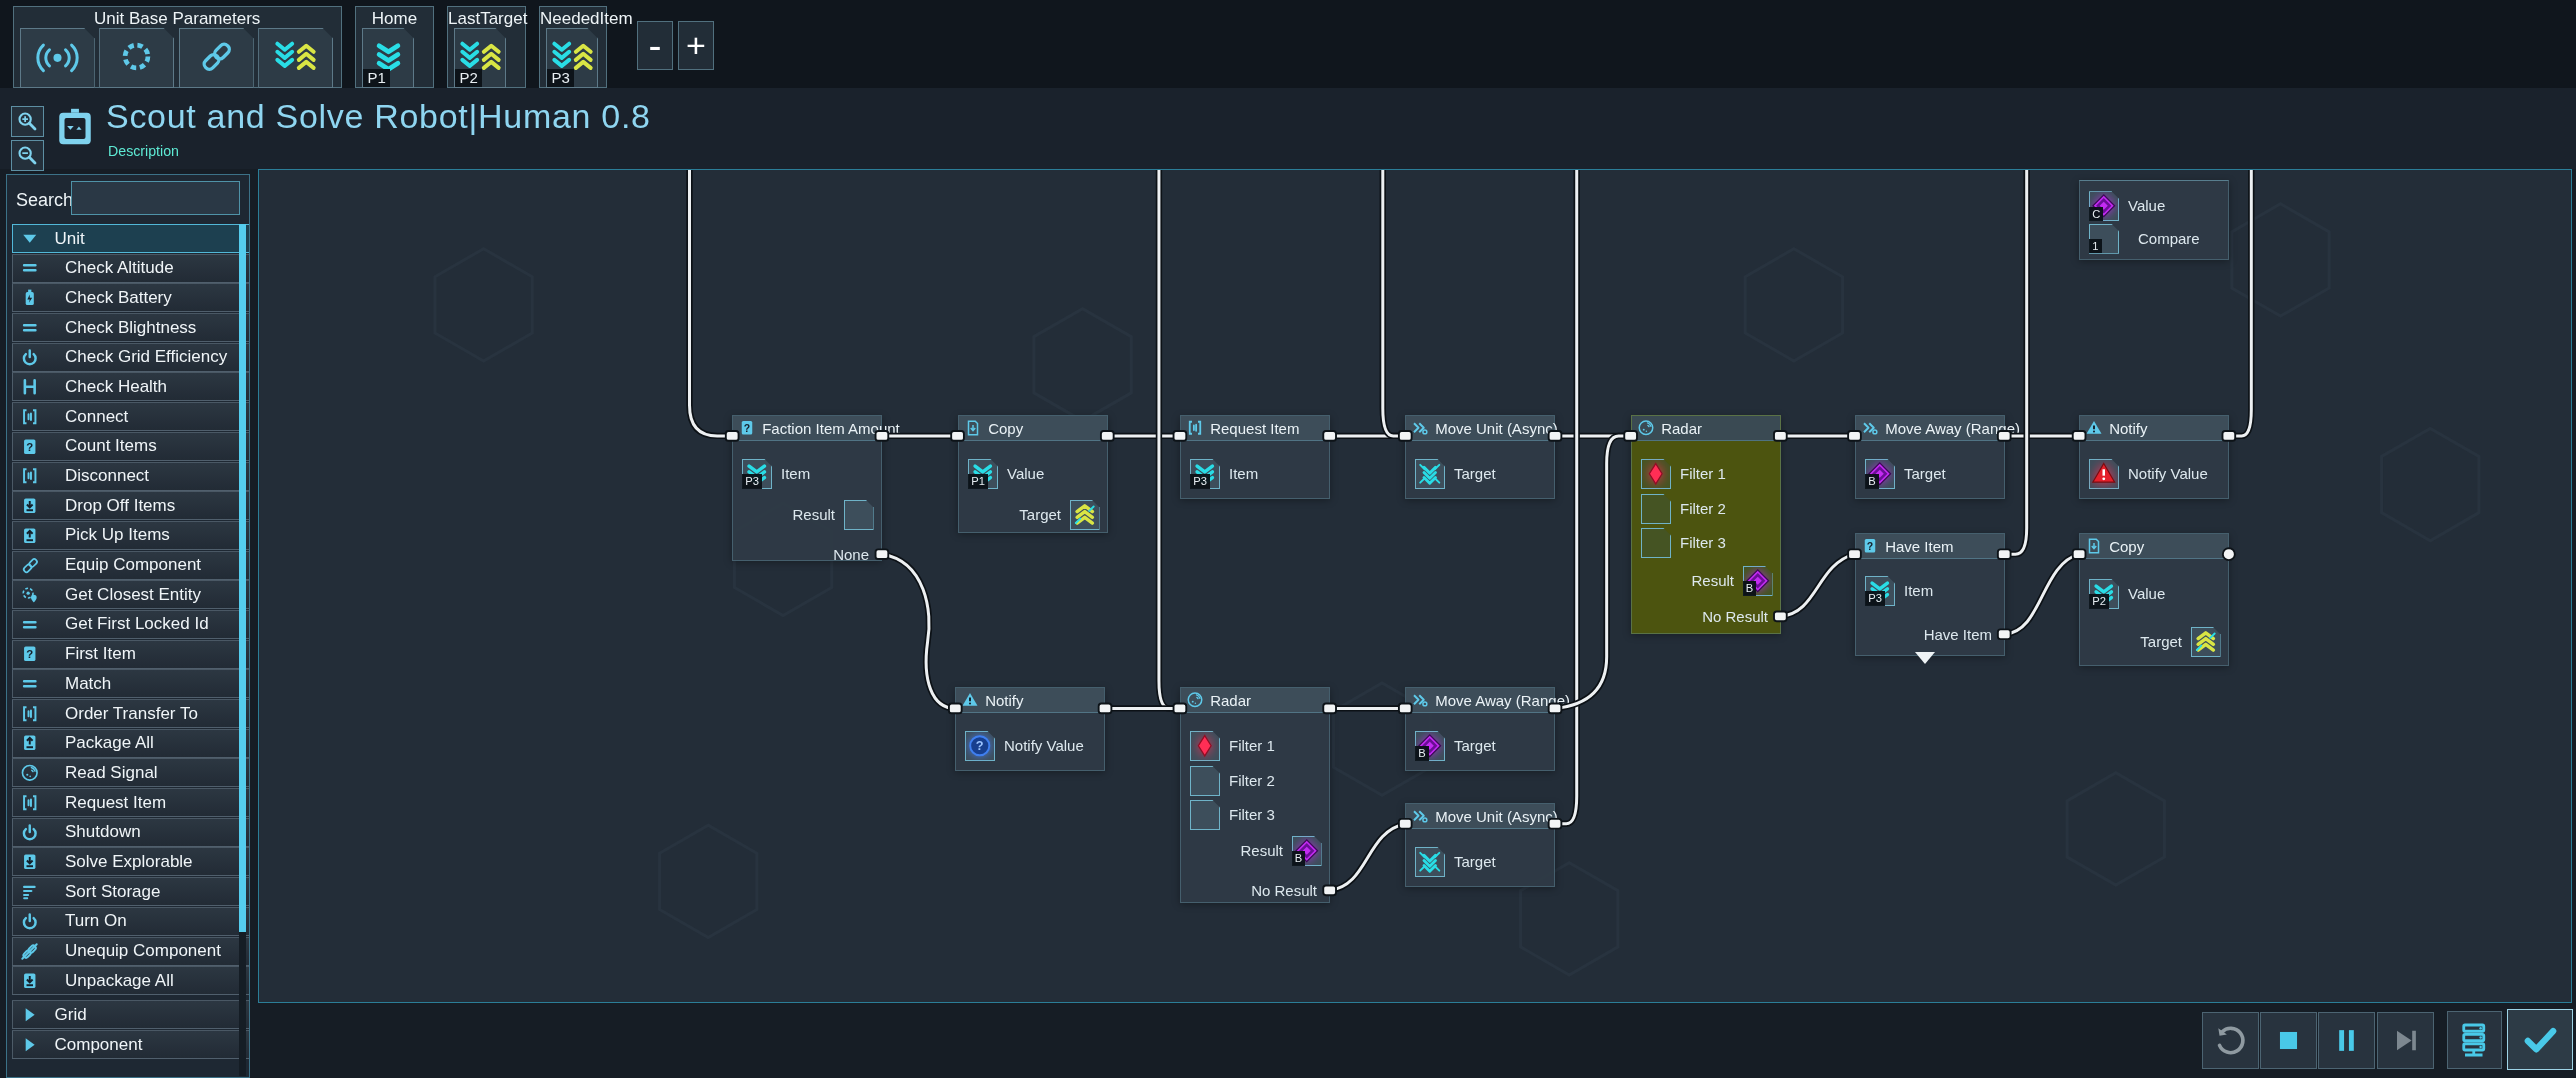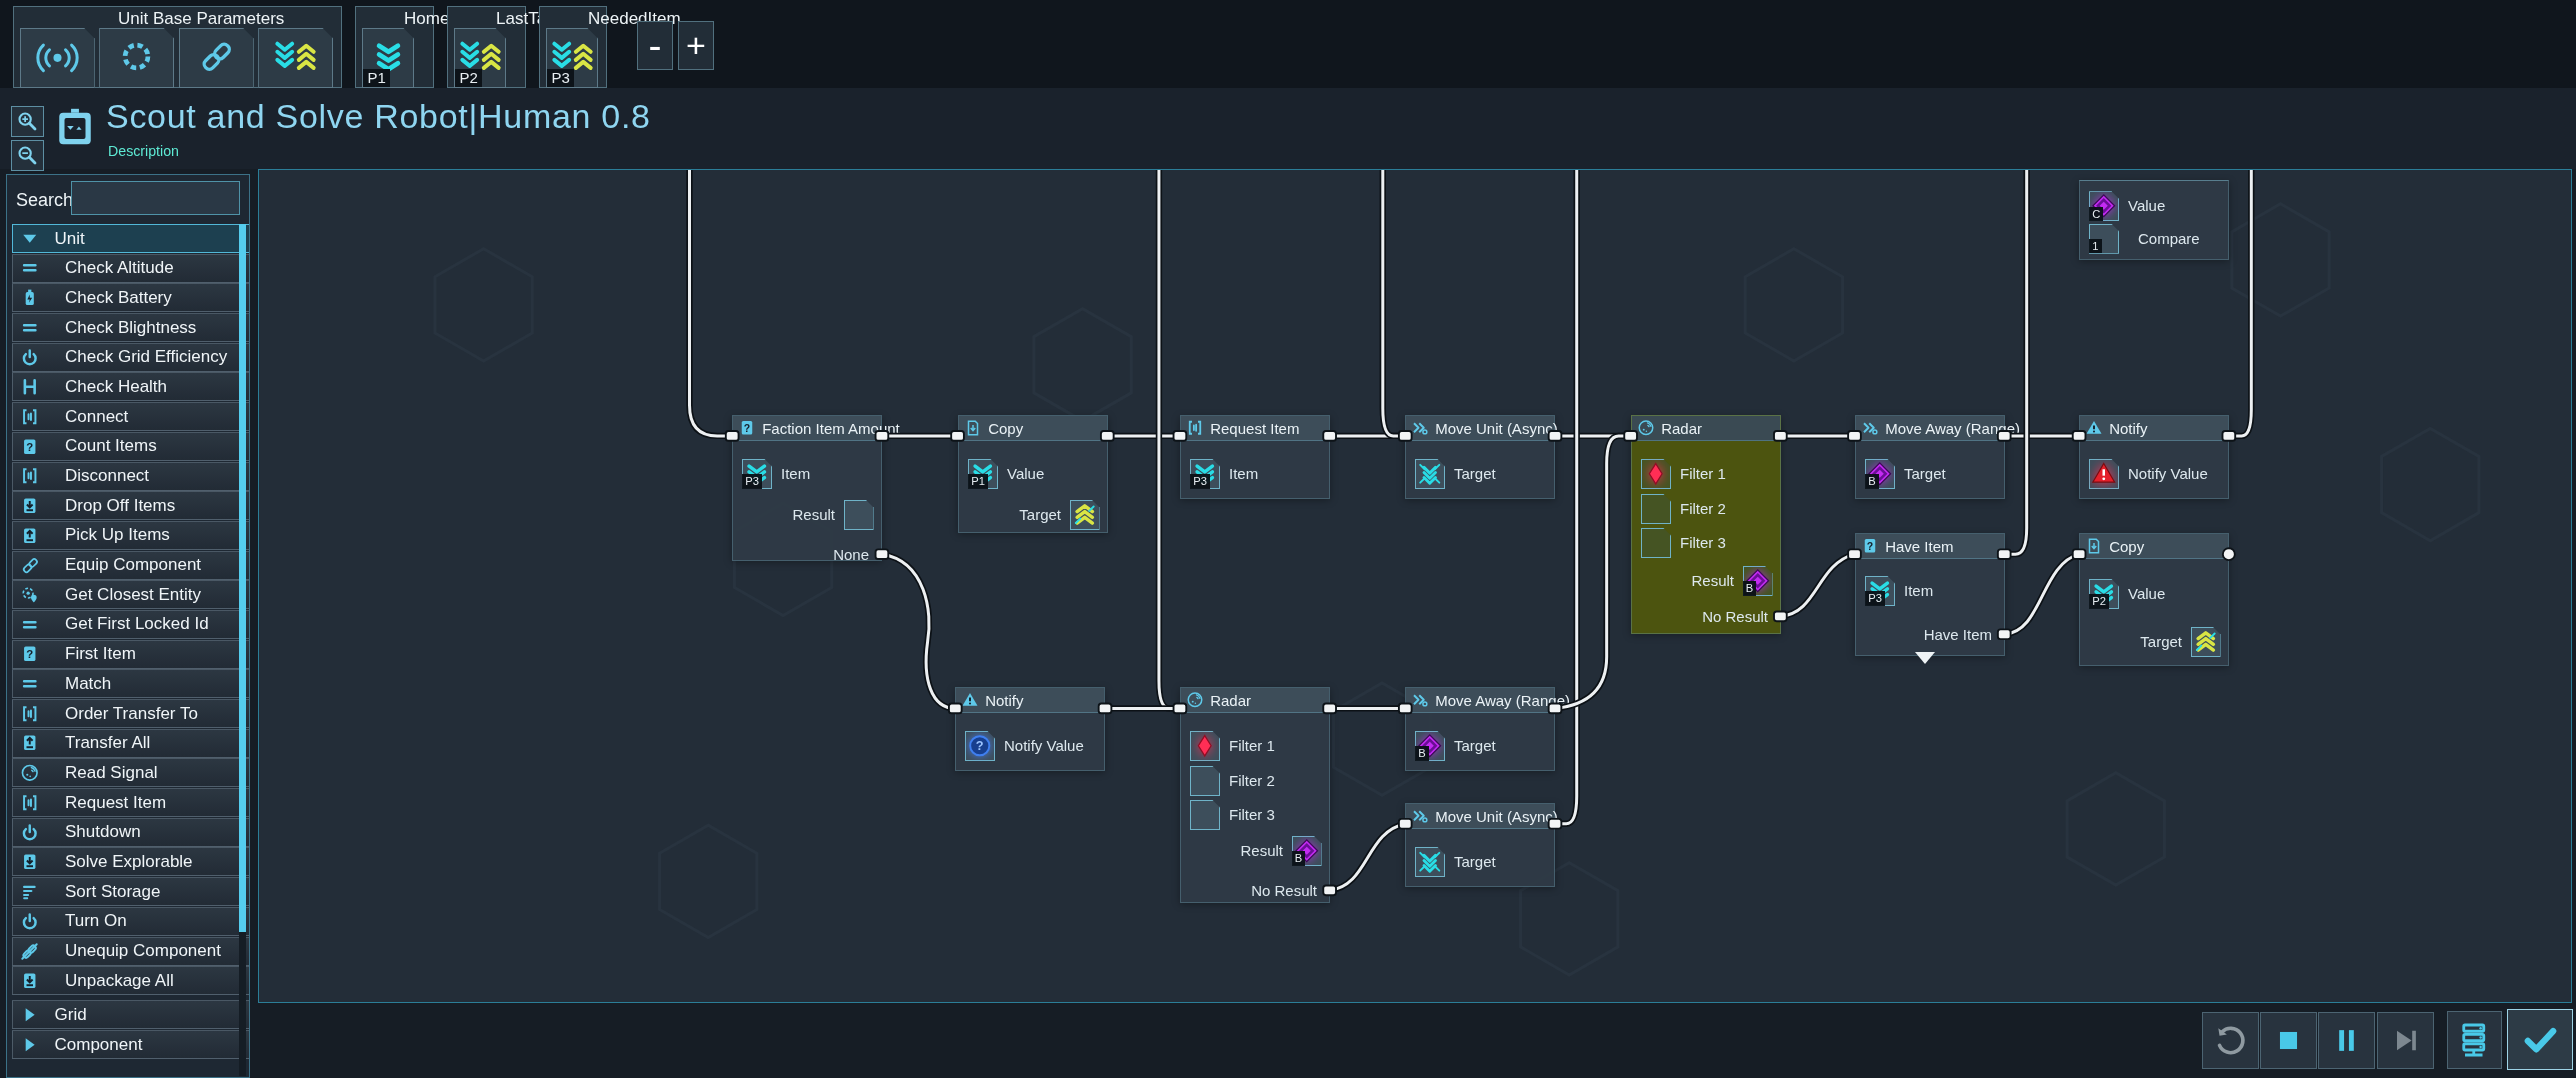--- a/index.html
+++ b/index.html
@@ -1,21 +1,21 @@
 <!DOCTYPE html>
 <html style="font-size:12px"><head>
 <meta charset="utf-8">
 <style>
   html,body{margin:0;padding:0;background:#12181f;overflow:hidden;}
   #app{position:relative;width:2576px;height:1078px;background:#161d25;
        font-family:"Liberation Sans",sans-serif;color:#e3ecf1;}
   
   #toolbar{position:absolute;left:0;top:0;width:2576px;height:88px;background:#10161d;border-bottom:1.5px solid #060a0e;}
   .group{position:absolute;top:6px;height:82px;background:#222d37;border:0.7px solid #51707e;box-sizing:border-box;}
-  .group-label{position:absolute;top:1.5px;left:0;right:0;text-align:center;font-size:17px;color:#eef4f7;padding-left:48px;}
+  .group-label{position:absolute;top:1.5px;left:0;right:0;text-align:center;font-size:17px;color:#eef4f7;}
   .cards{position:absolute;left:6px;top:21px;display:flex;gap:4.5px;}
   .card{position:relative;width:75px;height:60px;background:#2d3b46;border:0.7px solid #5d7988;box-sizing:border-box;
         clip-path:polygon(0 0,calc(100% - 10.5px) 0,100% 10.5px,100% 100%,0 100%);
         display:flex;align-items:center;justify-content:center;}
   .card.small{width:52px;}
   .card-badge{position:absolute;left:0;bottom:0;background:#0d1319;color:#e8eef2;font-size:15px;padding:0.7px 4.5px;}
   .zoomBtn{position:absolute;top:21px;width:36px;height:49px;background:#222d37;border:0.7px solid #51707e;box-sizing:border-box;
            color:#fff;font-size:39px;display:flex;align-items:center;justify-content:center;cursor:pointer;}
   
   #header{position:absolute;left:0;top:88px;width:2576px;height:81px;background:#1a222c;}
@@ -343,21 +343,21 @@
           <span class="sb-label">Order Transfer To</span>
         </div>
         <div class="sb-item">
           <span class="sb-icon">
             <svg width="19.5" height="19.5" viewBox="0 0 24 24">
               <rect x="5" y="3" width="14" height="18" rx="2" fill="#5ec9e9"></rect>
               <path d="M12,14v-7 M8.5,9.5 L12,6 l3.5,3.5" fill="none" stroke="#15202b" stroke-width="2.4"></path>
               <path d="M8,17.5h8" stroke="#15202b" stroke-width="2.4"></path>
             </svg>
           </span>
-          <span class="sb-label">Transfer All</span>
+          <span class="sb-label">Package All</span>
         </div>
         <div class="sb-item">
           <span class="sb-icon">
             <svg width="19.5" height="19.5" viewBox="0 0 24 24">
               <circle cx="12" cy="12" r="9" fill="none" stroke="#5ec9e9" stroke-width="2"></circle>
               <path d="M14,5.5 a7,7 0 0 1 4.5,4.5 M14.5,9 a4,4 0 0 1 1.5,1.5" fill="none" stroke="#5ec9e9" stroke-width="1.8" stroke-linecap="round"></path>
               <circle cx="9" cy="14.5" r="1.3" fill="#5ec9e9"></circle>
               <circle cx="12.5" cy="16.5" r="1" fill="#5ec9e9"></circle>
             </svg>
           </span>

